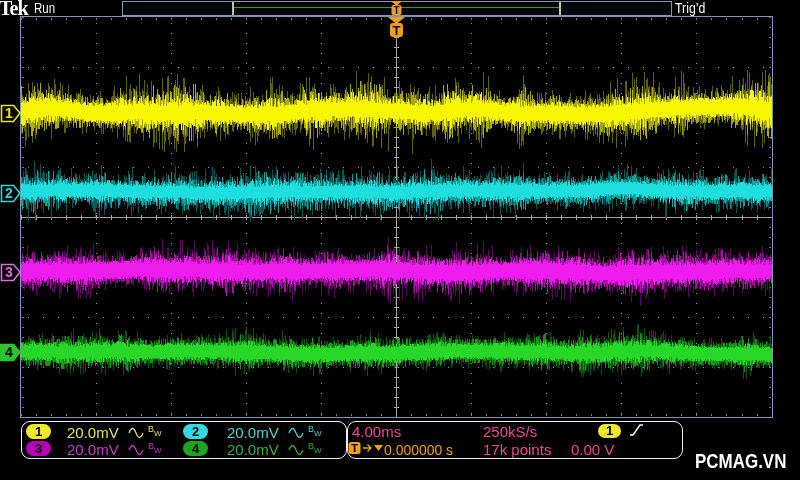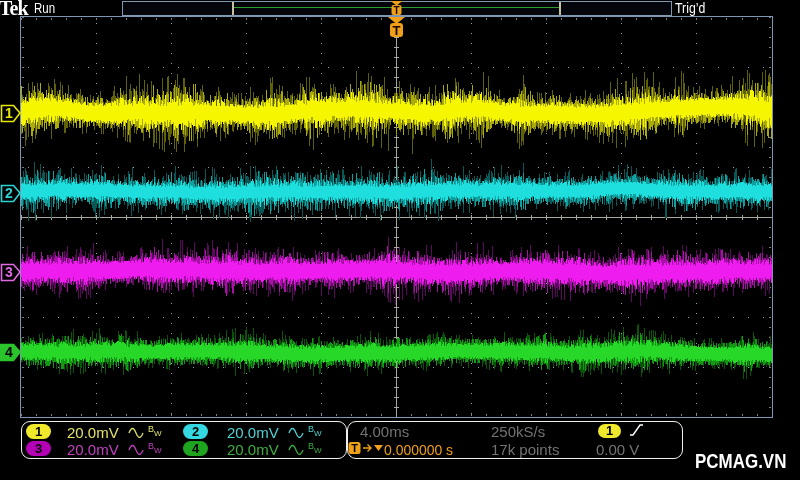--- a/index.html
+++ b/index.html
@@ -1,17 +1,17 @@
 <!DOCTYPE html>
 <html><head><meta charset="utf-8"><style>
 html,body{margin:0;padding:0;background:#000;width:800px;height:480px;overflow:hidden;
 font-family:"Liberation Sans",sans-serif;}
 #scr{position:absolute;inset:0;width:749px;height:480px;background:#000;}
 .abs{position:absolute;}
-.wht{color:#737373;margin-left:8px;}
+.wht{color:#ec4899;}
 .box{position:absolute;border:1px solid #f0f0f0;border-radius:9px;background:#000;}
 .oval{position:absolute;width:25px;height:15px;border-radius:8px;text-align:center;
 line-height:15px;font-size:13px;font-weight:bold;color:#000;}
 .rd{position:absolute;font-size:15px;white-space:pre;}
 </style></head><body>
 <div id="scr">
 
 <div class="abs" style="left:-1px;top:-3px;color:#fff;font-family:'Liberation Serif',serif;font-weight:bold;font-size:20px;letter-spacing:-1px;">Tek</div>
 <div class="abs" style="left:34px;top:0px;color:#fff;font-size:14px;transform:scale(0.82,1);transform-origin:left top;">Run</div>
 <div class="abs" style="left:122px;top:1px;width:548px;height:13px;border:1px solid #8098b0;background:#05050c;"></div>
@@ -118,14 +118,14 @@
 <path d="M1 12 H4 L11 2 H14" stroke="#fff" stroke-width="1.4"></path>
 </svg>
 <svg class="abs" style="left:348px;top:441px" width="38 " height="14">
 <rect x="0.5" y="1" width="12" height="12" rx="2.5" fill="#f0a018"></rect>
 <text x="6.5" y="11" font-size="11" font-weight="bold" fill="#000" text-anchor="middle" font-family="Liberation Sans">T</text>
 <path d="M15 7 h8 m-3.5 -3.5 l3.5 3.5 l-3.5 3.5" stroke="#f0a018" stroke-width="1.4" fill="none"></path>
 <path d="M26 4 h9 l-4.5 6 z" fill="#f0a018"></path>
 </svg>
 <div class="rd" style="left:384px;top:441px;color:#f0a018;transform:scale(0.93,1);transform-origin:left top;">0.000000 s</div>
 <div class="rd wht" style="left:483px;top:441px;">17k points</div>
-<div class="rd wht" style="left:588px;top:441px;">0.00 V</div>
+<div class="rd wht" style="left:571px;top:441px;">0.00 V</div>
 <div class="abs" style="left:695px;top:450px;color:#fff;font-size:19.5px;font-weight:bold;transform:scale(0.87,1);transform-origin:left top;">PCMAG.VN</div>
 </div>
 </body></html>

